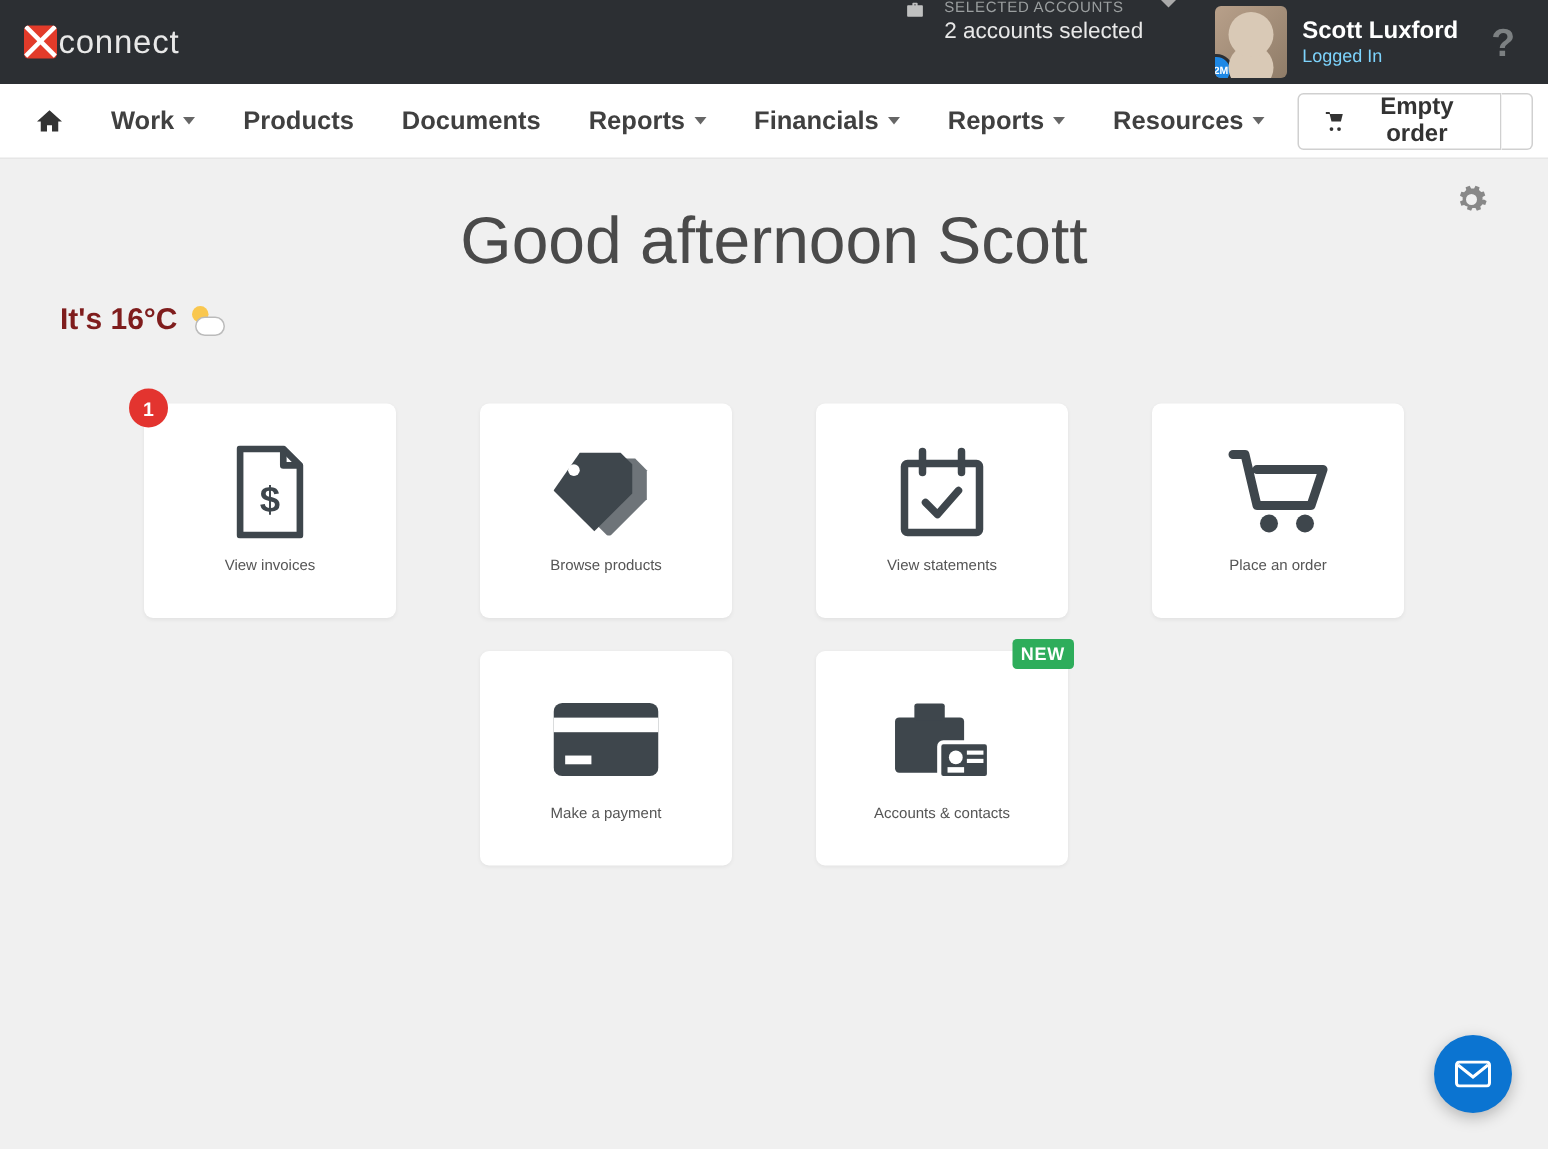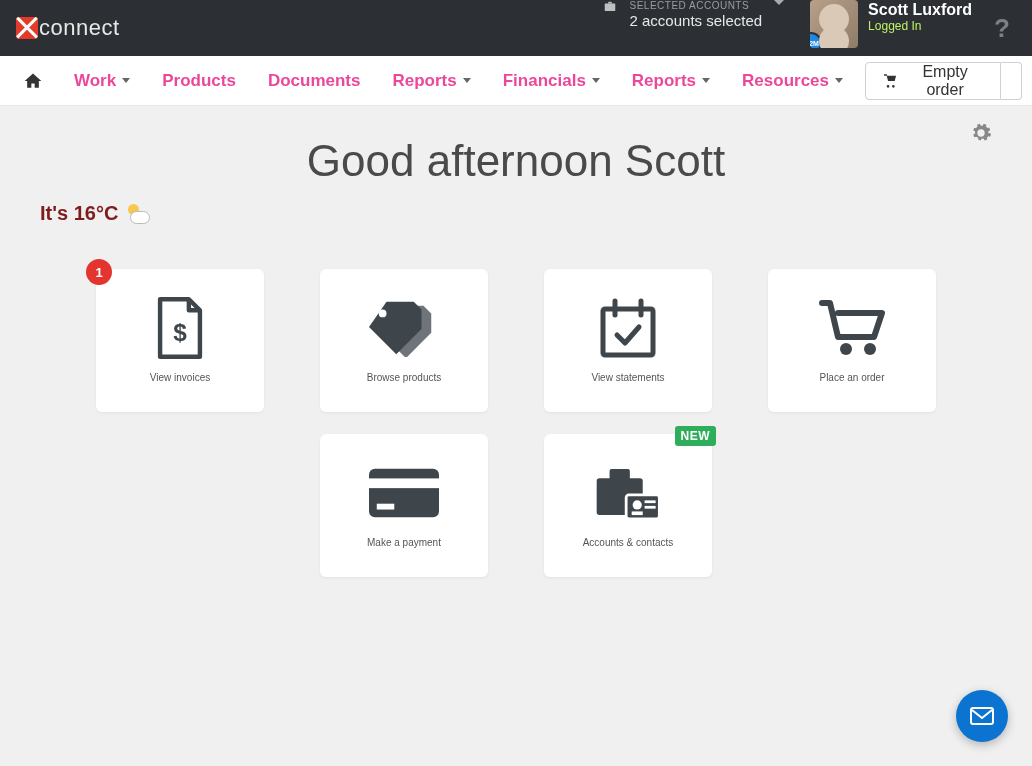--- a/index.html
+++ b/index.html
@@ -11,35 +11,35 @@
 .logo-mark::before{transform:rotate(45deg)}
 .logo-mark::after{transform:rotate(-45deg)}
 .logo-text{font-size:22px;font-weight:300;letter-spacing:.5px;color:#e8e8e8}
 .spacer{flex:1}
 .account-selector{display:flex;gap:12px;cursor:pointer;padding:0 10px;height:100%}
 .briefcase-icon{width:16px;height:14px;opacity:.9}
 .acct-text{display:flex;flex-direction:column;line-height:1.2}
 .acct-label{font-size:10px;letter-spacing:.5px;color:#9a9e9f;text-transform:uppercase}
 .acct-value{font-size:15px;color:#e8e8e8}
 .caret-down{width:0;height:0;border-left:5px solid transparent;border-right:5px solid transparent;border-top:5px solid #aaa}
-.user-block{display:flex;align-items:flex-start;gap:10px;height:100%;cursor:pointer;position:relative}
+.user-block{display:flex;align-items:center;gap:10px;height:100%;cursor:pointer;position:relative}
 .avatar{width:48px;height:48px;border-radius:4px;background:linear-gradient(135deg,#b8a08a 0%,#8f7c68 100%);position:relative;overflow:hidden}
 .avatar::after{content:"";position:absolute;width:30px;height:30px;background:#d9c9b6;border-radius:50%;top:4px;left:9px;box-shadow:0 22px 0 0 #d9c9b6}
 .avatar-badge{position:absolute;bottom:-6px;left:-10px;width:22px;height:22px;background:#1e88e5;border-radius:50%;border:2px solid #2c2f33;display:flex;align-items:center;justify-content:center;color:#fff;font-size:7px;font-weight:700}
 .user-text{display:flex;flex-direction:column;line-height:1.2}
 .user-name{font-size:16px;font-weight:600}
-.user-status{font-size:12px;color:#bef264}
+.user-status{font-size:12px;color:#7dd3fc}
 .help-btn{font-size:26px;color:#7c8082;font-weight:600;cursor:pointer;padding:0 6px}
 .navbar{height:50px;background:#fff;display:flex;align-items:center;border-bottom:1px solid #e6e6e6;padding:0 10px;gap:4px}
 .home-icon{padding:0 12px;cursor:pointer;height:100%;display:flex;align-items:center}
-.nav-item{padding:0 14px;height:100%;display:flex;align-items:center;gap:6px;cursor:pointer;font-size:17px;font-weight:600;color:#ec4899}
+.nav-item{padding:0 14px;height:100%;display:flex;align-items:center;gap:6px;cursor:pointer;font-size:17px;font-weight:600;color:#404040}
 .nav-item .nav-caret{width:0;height:0;border-left:4px solid transparent;border-right:4px solid transparent;border-top:5px solid #666}
 .nav-spacer{flex:1}
 .order-btn-group{display:flex;align-items:stretch;height:38px}
-.order-btn{background:#fff;border:1px solid #d0d0d0;border-radius:4px 0 0 4px;padding:0 16px;display:flex;align-items:center;gap:8px;font-size:16px;font-weight:400;cursor:pointer;color:#333}
+.order-btn{background:#fff;border:1px solid #d0d0d0;border-radius:4px 0 0 4px;padding:0 16px;display:flex;align-items:center;gap:8px;font-size:16px;font-weight:700;cursor:pointer;color:#333}
 .order-caret-btn{background:#fff;border:1px solid #d0d0d0;border-left:none;border-radius:0 4px 4px 0;padding:0 10px;display:flex;align-items:center;cursor:pointer}
 .content{padding:30px 40px;position:relative}
 .gear-btn{position:absolute;right:40px;top:16px;cursor:pointer;color:#888}
 .greeting{text-align:center;margin-bottom:16px}
 .greeting h1{font-size:44px;font-weight:300;color:#4a4a4a}
 .weather{text-align:center;font-size:20px;color:#7f1d1d;font-weight:700;display:flex;justify-content:flex-start;align-items:center;gap:6px}
 .weather-icon{position:relative;width:26px;height:20px}
 .weather-icon::before{content:"";position:absolute;width:11px;height:11px;background:#f9c74f;border-radius:50%;top:0;left:4px}
 .weather-icon::after{content:"";position:absolute;width:18px;height:11px;background:#fff;border:1px solid #bbb;border-radius:8px;bottom:0;right:0}
 .tiles{display:grid;grid-template-columns:repeat(4,168px);gap:56px;justify-content:center;margin-top:44px}

